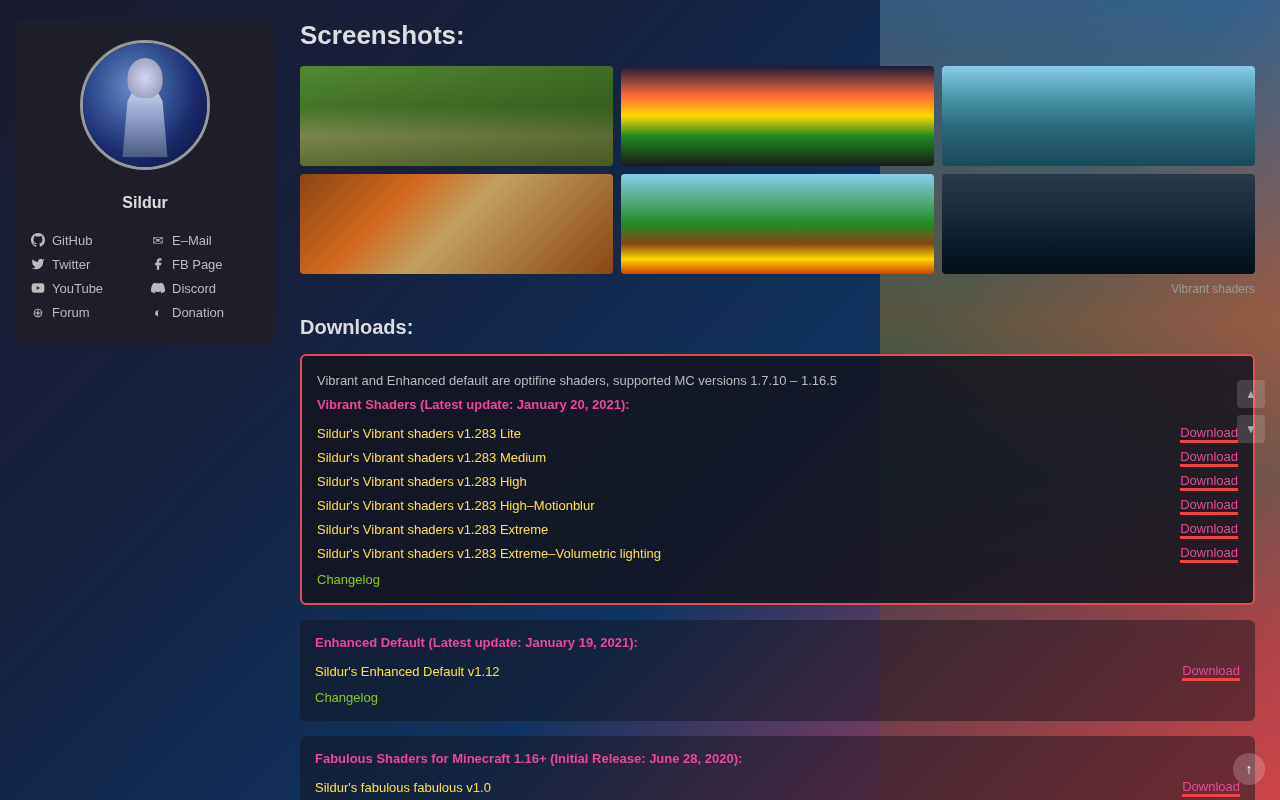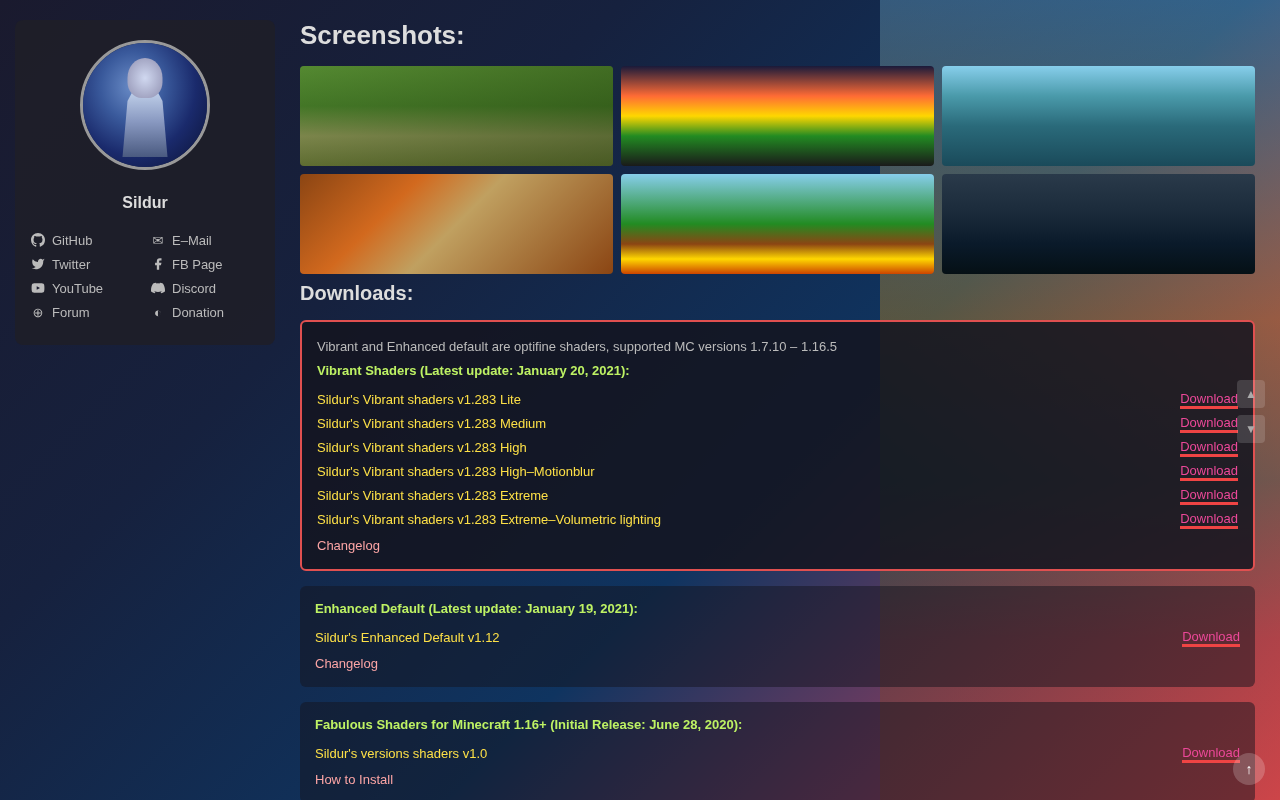--- a/index.html
+++ b/index.html
@@ -231,21 +231,21 @@
     }
 
     .section-info-text {
       color: #bbb;
       font-size: 13px;
       margin-bottom: 6px;
       line-height: 1.5;
     }
 
     .section-subtitle {
-      color: #bef264;
+      color: #ec4899;
       font-size: 13px;
       font-weight: 600;
       margin-bottom: 10px;
     }
 
     .download-row {
       display: flex;
       align-items: center;
       justify-content: space-between;
       padding: 3px 0;
@@ -258,21 +258,21 @@
 
     .download-link {
       color: #ec4899;
       font-size: 13px;
       cursor: pointer;
       text-decoration: none;
       border-bottom: 3px solid #ef4444;
     }
 
     .changelog-link {
-      color: #fca5a5;
+      color: #84cc16;
       font-size: 13px;
       cursor: pointer;
       text-decoration: none;
       display: inline-block;
       margin-top: 6px;
     }
 
     
     .scroll-indicator {
       position: fixed;
@@ -398,20 +398,21 @@
 
     <div class="screenshots-grid">
       <div class="screenshot-thumb forest"></div>
       <div class="screenshot-thumb sunset"></div>
       <div class="screenshot-thumb water"></div>
       <div class="screenshot-thumb interior"></div>
       <div class="screenshot-thumb blocks"></div>
       <div class="screenshot-thumb dark-water"></div>
     </div>
 
+    <div class="vibrant-label">Vibrant shaders</div>
 
     <div class="downloads-title">Downloads:</div>
 
     <div class="download-section highlighted">
       <div class="section-info-text">Vibrant and Enhanced default are optifine shaders, supported MC versions 1.7.10 – 1.16.5</div>
       <div class="section-subtitle">Vibrant Shaders (Latest update: January 20, 2021):</div>
 
       <div class="download-row">
         <span class="download-name">Sildur's Vibrant shaders v1.283 Lite</span>
         <a class="download-link" href="#">Download</a>
@@ -448,21 +449,21 @@
         <a class="download-link" href="#">Download</a>
       </div>
 
       <a class="changelog-link" href="#">Changelog</a>
     </div>
 
     <div class="download-section normal">
       <div class="section-subtitle">Fabulous Shaders for Minecraft 1.16+ (Initial Release: June 28, 2020):</div>
 
       <div class="download-row">
-        <span class="download-name">Sildur's versions shaders v1.0</span>
+        <span class="download-name">Sildur's fabulous fabulous v1.0</span>
         <a class="download-link" href="#">Download</a>
       </div>
 
       <a class="changelog-link" href="#">How to Install</a><br>
       
     </div>
 
   </div>
 </div>
 

